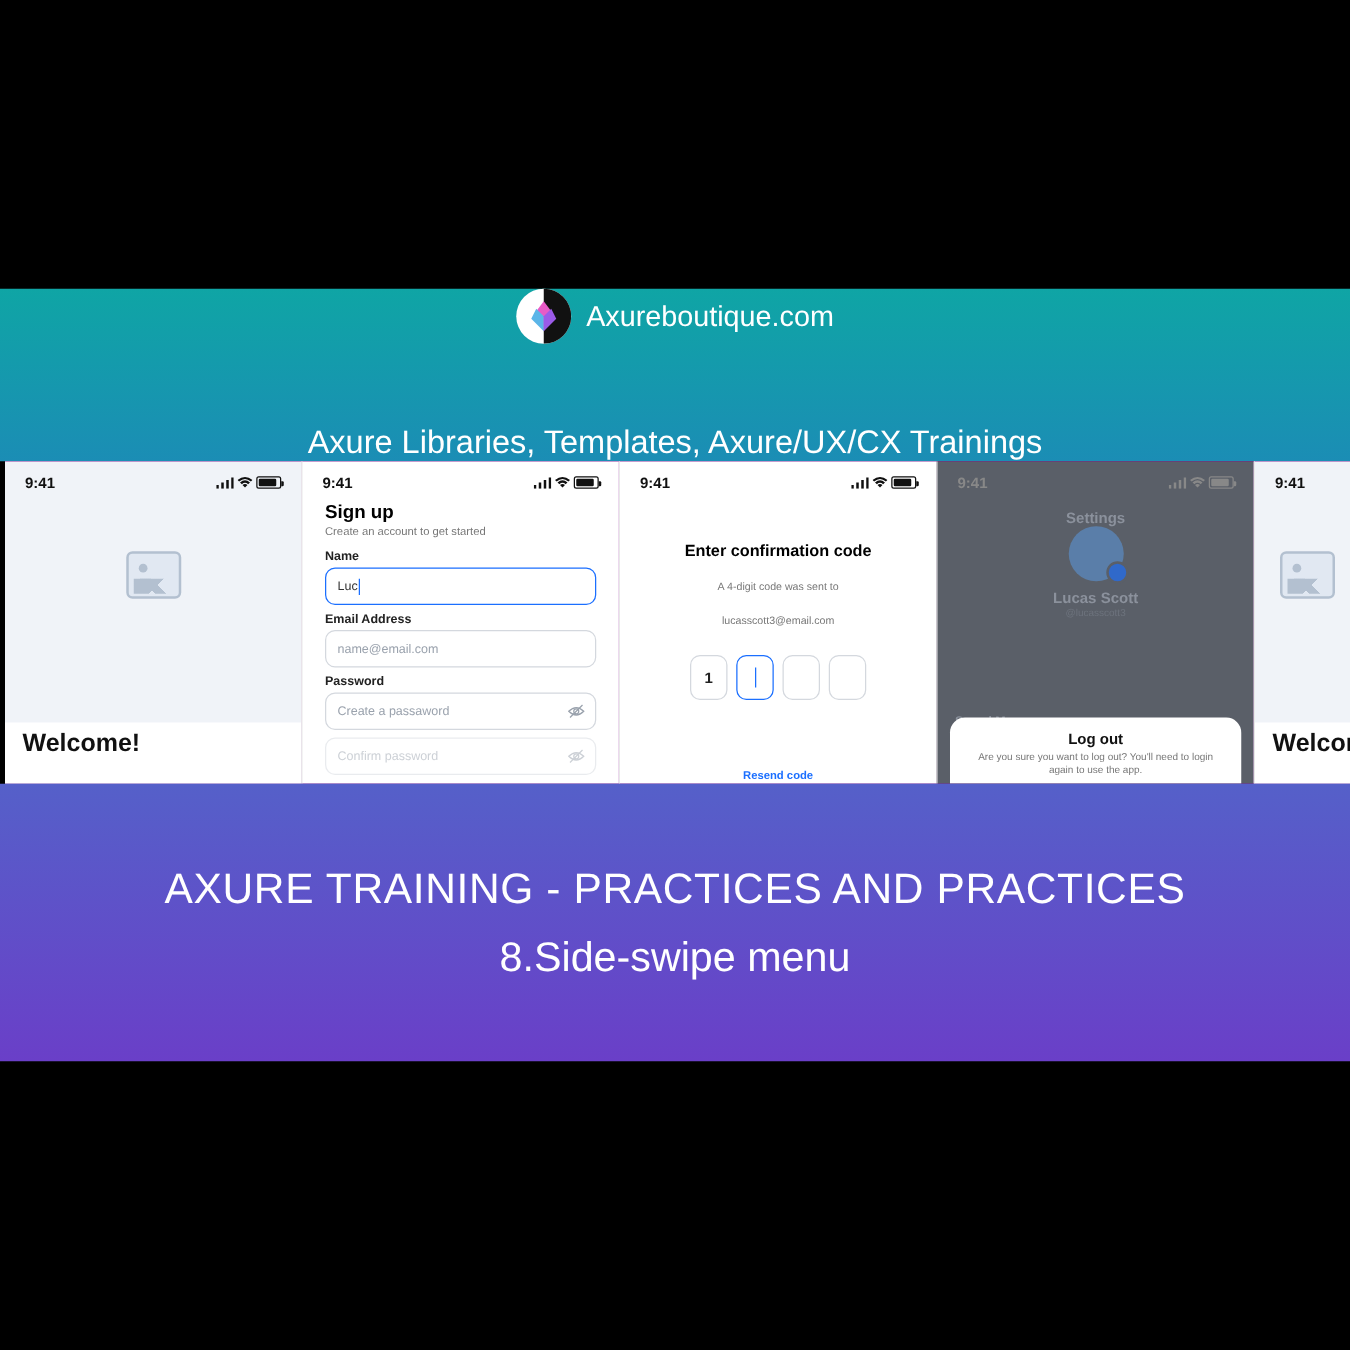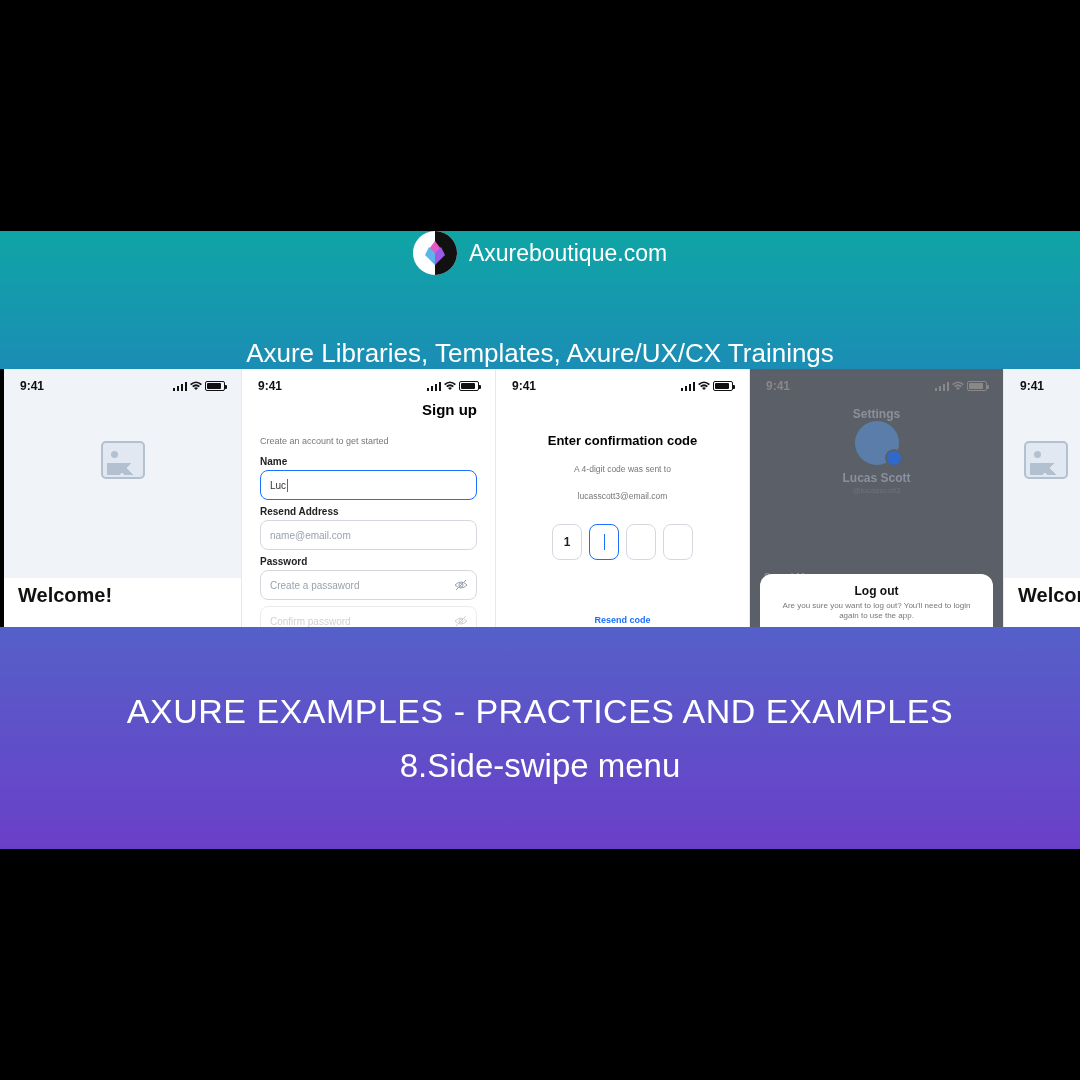--- a/index.html
+++ b/index.html
@@ -25,21 +25,21 @@
 .wifi { width: 12px; height: 10px; }
 .bat { width: 20px; height: 10px; border: 1px solid currentColor; border-radius: 2px; position: relative; }
 .bat::after { content:""; position:absolute; left:1px; top:1px; bottom:1px; width:80%; background: currentColor; border-radius:1px;}
 .bat::before { content:""; position:absolute; right:-3px; top:3px; width:2px; height:4px; background: currentColor; border-radius:0 1px 1px 0;}
 .placeholder-img { width: 44px; height: 38px; margin: 42px auto 0; border: 2px solid #b3c0d0; border-radius: 5px; position: relative; background: #e1e8f2; }
 .placeholder-img::before { content:""; position:absolute; top:8px; left:8px; width:7px; height:7px; border-radius:50%; background:#b3c0d0; }
 .placeholder-img::after { content:""; position:absolute; bottom:2px; left:4px; right:4px; height:12px; background: linear-gradient(45deg, transparent 40%, #b3c0d0 40%, #b3c0d0 60%, transparent 60%), linear-gradient(-45deg, transparent 45%, #b3c0d0 45%); }
 .welcome-strip { position: absolute; bottom: 0; left: 0; right: 0; background: #fff; padding: 6px 14px 20px; }
 .welcome-title { font-size: 20px; font-weight: 800; color: #111; }
 .s1-body { padding: 2px 18px; }
-.s1-title { font-size: 15px; font-weight: 700; margin-bottom: 18px; text-align: right; }
+.s1-title { font-size: 15px; font-weight: 700; margin-bottom: 2px; }
 .s1-sub { font-size: 9px; color: #777; margin-bottom: 10px; }
 .label { font-size: 10px; font-weight: 700; color: #222; margin: 6px 0 3px; }
 .input { width: 100%; height: 30px; border: 1px solid #d4d8de; border-radius: 8px; padding: 0 9px; font-size: 10px; color: #333; display: flex; align-items: center; position: relative; }
 .input.focus { border: 1.5px solid #1b6fff; }
 .input .ph { color: #9aa2ad; }
 .input .cursor { display:inline-block; width:1px; height:13px; background:#1b6fff; margin-left:1px; vertical-align:middle; }
 .eye { position: absolute; right: 8px; top: 50%; transform: translateY(-50%); width: 14px; height: 14px; color: #9aa2ad; }
 .s2-body { padding: 34px 20px 0; text-align: center; }
 .s2-title { font-size: 13px; font-weight: 800; margin-bottom: 4px; }
 .s2-sub { font-size: 8.5px; color: #777; line-height: 1.3; margin-top: 16px; }
@@ -120,21 +120,21 @@
       </div>
     </div>
     <div class="s1-body">
       <div class="s1-title">Sign up</div>
       <div class="s1-sub">Create an account to get started</div>
       <div class="label">Name</div>
       <div class="input focus">
         <span>Luc</span>
           <span class="cursor"></span>
       </div>
-      <div class="label">Resend Address</div>
+      <div class="label">Email Address</div>
       <div class="input">
         <span class="ph">name@email.com</span>
       </div>
       <div class="label">Password</div>
       <div class="input">
         <span class="ph">Create a passaword</span>
         <svg class="eye" viewBox="0 0 14 14">
             <path d="M1 7 Q7 1 13 7 Q7 13 1 7 Z" fill="none" stroke="currentColor" stroke-width="1"></path>
             <circle cx="7" cy="7" r="2" fill="none" stroke="currentColor" stroke-width="1"></circle>
             <line x1="2" y1="12" x2="12" y2="2" stroke="currentColor" stroke-width="1"></line>
@@ -222,15 +222,15 @@
     </div>
     <div class="placeholder-img" style="margin-left:20px;"></div>
     <div class="welcome-strip">
       <div class="welcome-title">Welcome!</div>
     </div>
   </div>
 
 </div>
 
 <div class="banner-bottom">
-  <div class="bb-l1">AXURE EXAMPLES - PRACTICES AND EXAMPLES</div>
+  <div class="bb-l1">AXURE TRAINING - PRACTICES AND PRACTICES</div>
   <div class="bb-l2">8.Side-swipe menu</div>
 </div>
 
 </body></html>

